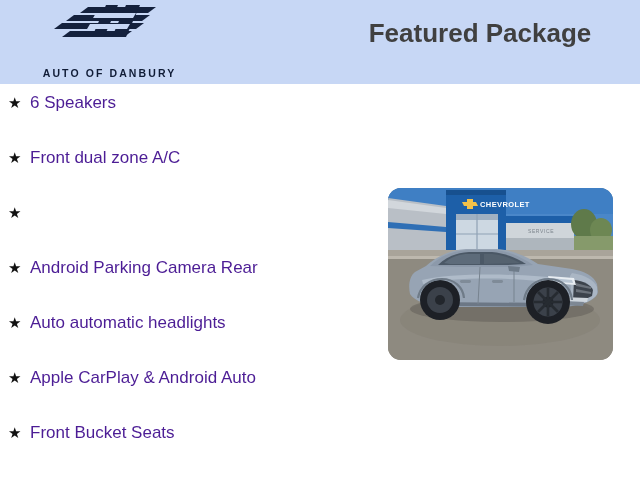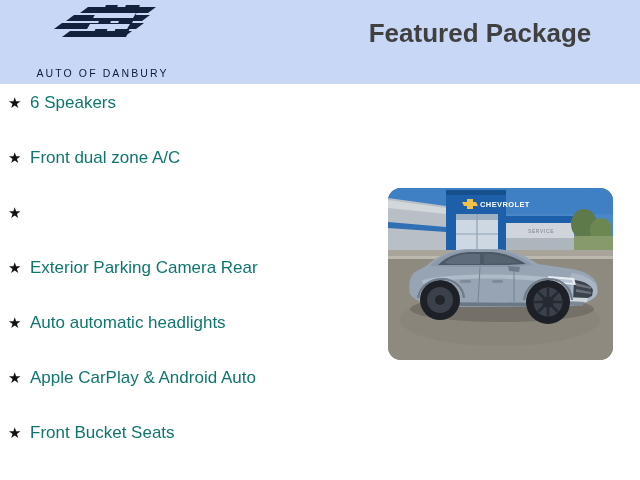--- a/index.html
+++ b/index.html
@@ -33,25 +33,25 @@
     position:absolute; left:0; top:40px;
     width:205px;
     text-align:center;
     font-size:25px;
     font-weight:bold;
     letter-spacing:3px;
     color:#101c36;
     line-height:1;
   }
   #brand-sub {
-    position:absolute; left:0; top:68px;
+    position:absolute; left:7px; top:68px;
     width:205px;
     text-align:center;
     font-size:10.5px;
-    font-weight:normal;
+    font-weight:bold;
     letter-spacing:2.1px;
     color:#101c36;
     line-height:1;
   }
   #header-title {
     position:absolute; left:330px; top:18px;
     width:300px;
     text-align:center;
     font-size:26px;
     font-weight:bold;
@@ -75,21 +75,21 @@
     width:22px;
     flex:0 0 22px;
     font-size:15px;
     line-height:22px;
     color:#111;
     text-align:left;
   }
   .feature-label {
     font-size:17px;
     line-height:22px;
-    color:#0f766e;
+    color:#4c1d95;
     white-space:nowrap;
   }
 
   
   #vehicle-photo {
     position:absolute;
     left:388px; top:188px;
     width:225px; height:172px;
     overflow:hidden;
     background:#8e8a80;
@@ -141,21 +141,21 @@
     </li>
     <li class="feature-row">
       <span class="feature-star">★</span>
       <span class="feature-label">Front dual zone A/C</span>
     </li>
     <li class="feature-row">
       <span class="feature-star">★</span>
     </li>
     <li class="feature-row">
       <span class="feature-star">★</span>
-      <span class="feature-label">Exterior Parking Camera Rear</span>
+      <span class="feature-label">Android Parking Camera Rear</span>
     </li>
     <li class="feature-row">
       <span class="feature-star">★</span>
       <span class="feature-label">Auto automatic headlights</span>
     </li>
     <li class="feature-row">
       <span class="feature-star">★</span>
       <span class="feature-label">Apple CarPlay &amp; Android Auto</span>
     </li>
     <li class="feature-row">

